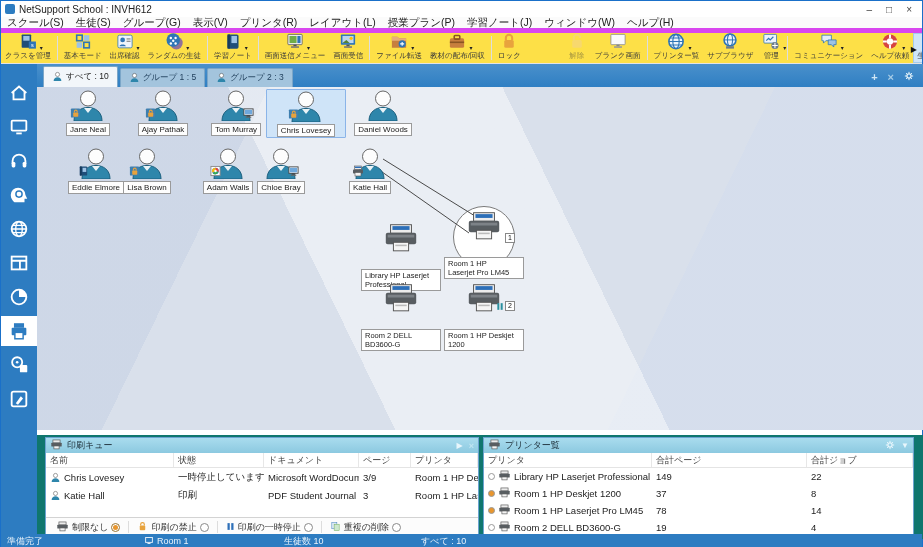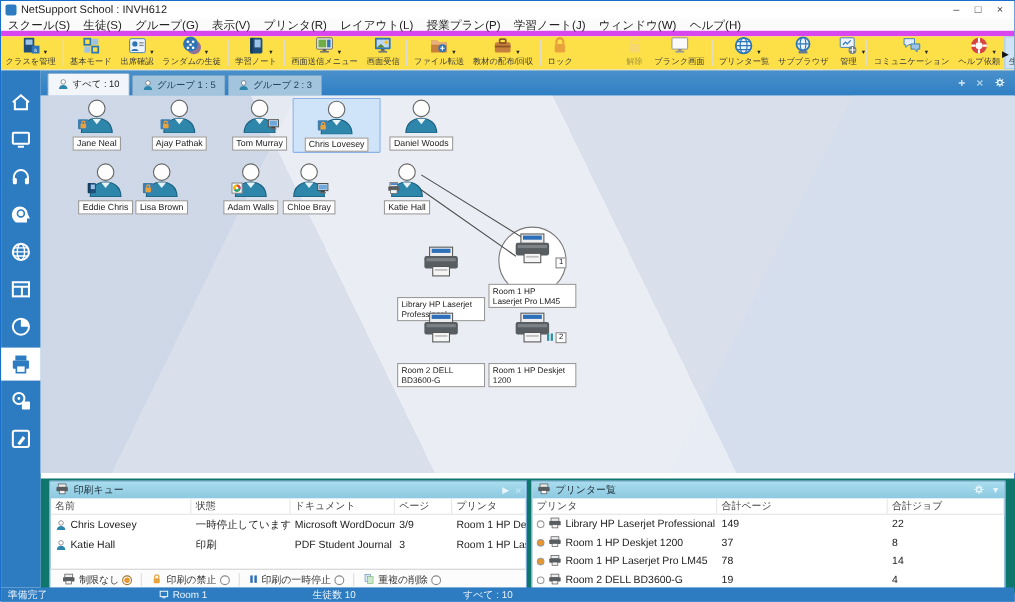--- a/index.html
+++ b/index.html
@@ -497,21 +497,21 @@
         <div class="student" style="left:19px;top:60px;">
           <div class="pic"><svg width="40" height="32" viewBox="0 0 40 32">
               <path d="M20 2a7.5 7.5 0 110 15 7.5 7.5 0 010-15z" fill="#fdfdfd" stroke="#666"></path>
               <path d="M6 32c0-9 6.5-13.5 14-13.5S34 23 34 32z" fill="#2e86ab" stroke="#1b5f7e"></path>
               <path d="M16 19l4 5 4-5" fill="#fff" opacity=".9"></path>
             </svg><span class="badge"><svg width="11" height="12" viewBox="0 0 12 12">
                 <rect x="2" y="1" width="8" height="10" rx="1" fill="#1f4e79"></rect>
                 <rect x="2" y="1" width="2" height="10" fill="#163a5c"></rect>
                 <rect x="5" y="2.5" width="4" height="4.5" fill="#9dc3e6"></rect>
               </svg></span></div>
-          <span class="nm">Eddie Chris</span>
+          <span class="nm">Eddie Elmore</span>
         </div>
         <div class="student" style="left:70px;top:60px;">
           <div class="pic"><svg width="40" height="32" viewBox="0 0 40 32">
               <path d="M20 2a7.5 7.5 0 110 15 7.5 7.5 0 010-15z" fill="#fdfdfd" stroke="#666"></path>
               <path d="M6 32c0-9 6.5-13.5 14-13.5S34 23 34 32z" fill="#2e86ab" stroke="#1b5f7e"></path>
               <path d="M16 19l4 5 4-5" fill="#fff" opacity=".9"></path>
             </svg><span class="badge"><svg width="11" height="12" viewBox="0 0 12 12">
                 <rect x="1" y="1" width="10" height="10" rx="1" fill="#3f7fb0"></rect>
                 <rect x="3.5" y="5.5" width="5.5" height="4.5" rx=".8" fill="#e8a33d"></rect>
                 <path d="M4.8 5.5V4.4a1.5 1.5 0 013 0v1.1" fill="none" stroke="#e8a33d" stroke-width="1.2"></path>

